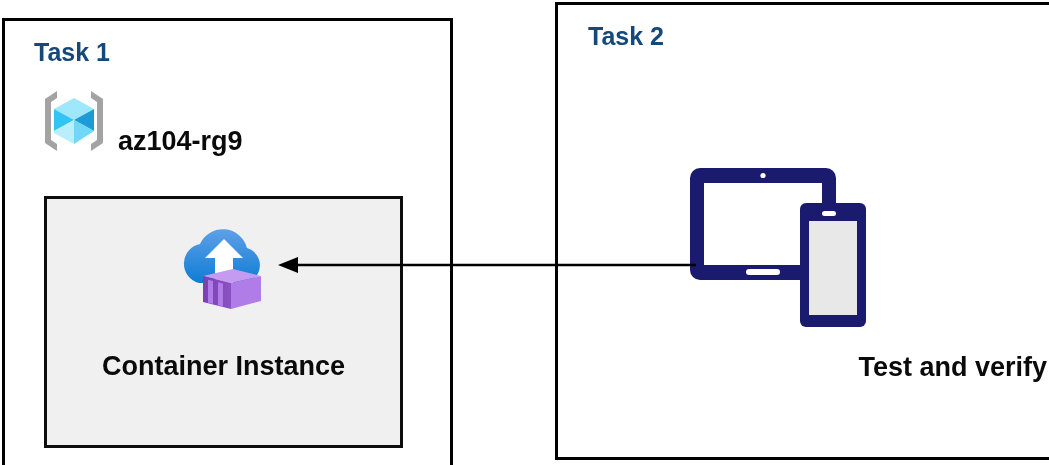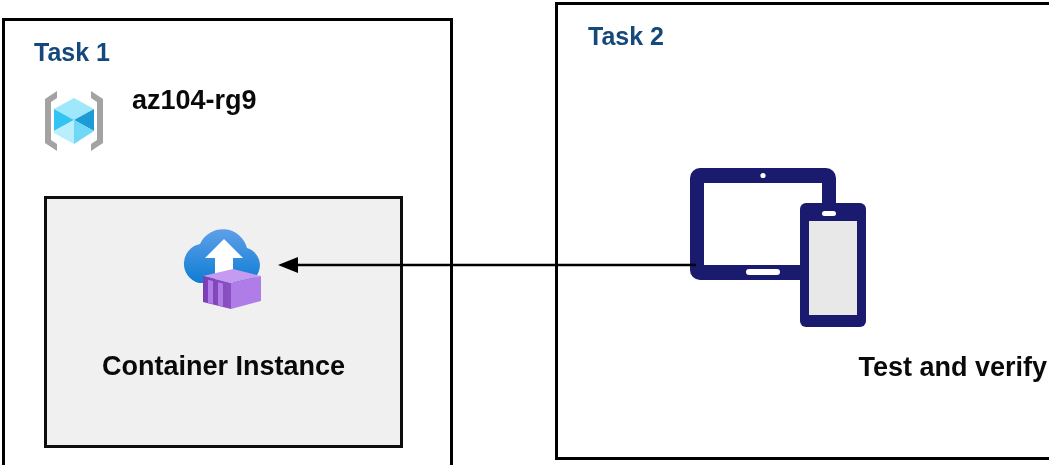--- a/index.html
+++ b/index.html
@@ -51,22 +51,22 @@
   }
   #title-task1 { left: 29px;  top: 17px; }
   #title-task2 { left: 585px; top: 17px; }
 
   
   #rg-row {
     position: absolute;
     left: 33px;
     top: 64px;
     display: flex;
-    align-items: flex-start;
-    gap: 22px;
+    align-items: flex-end;
+    gap: 8px;
   }
   #rg-icon { width: 72px; height: 72px; display: block; }
   #rg-label {
     font-size: 27px;
     font-weight: bold;
     color: #0a0a0a;
     white-space: nowrap;
   }
 
   

